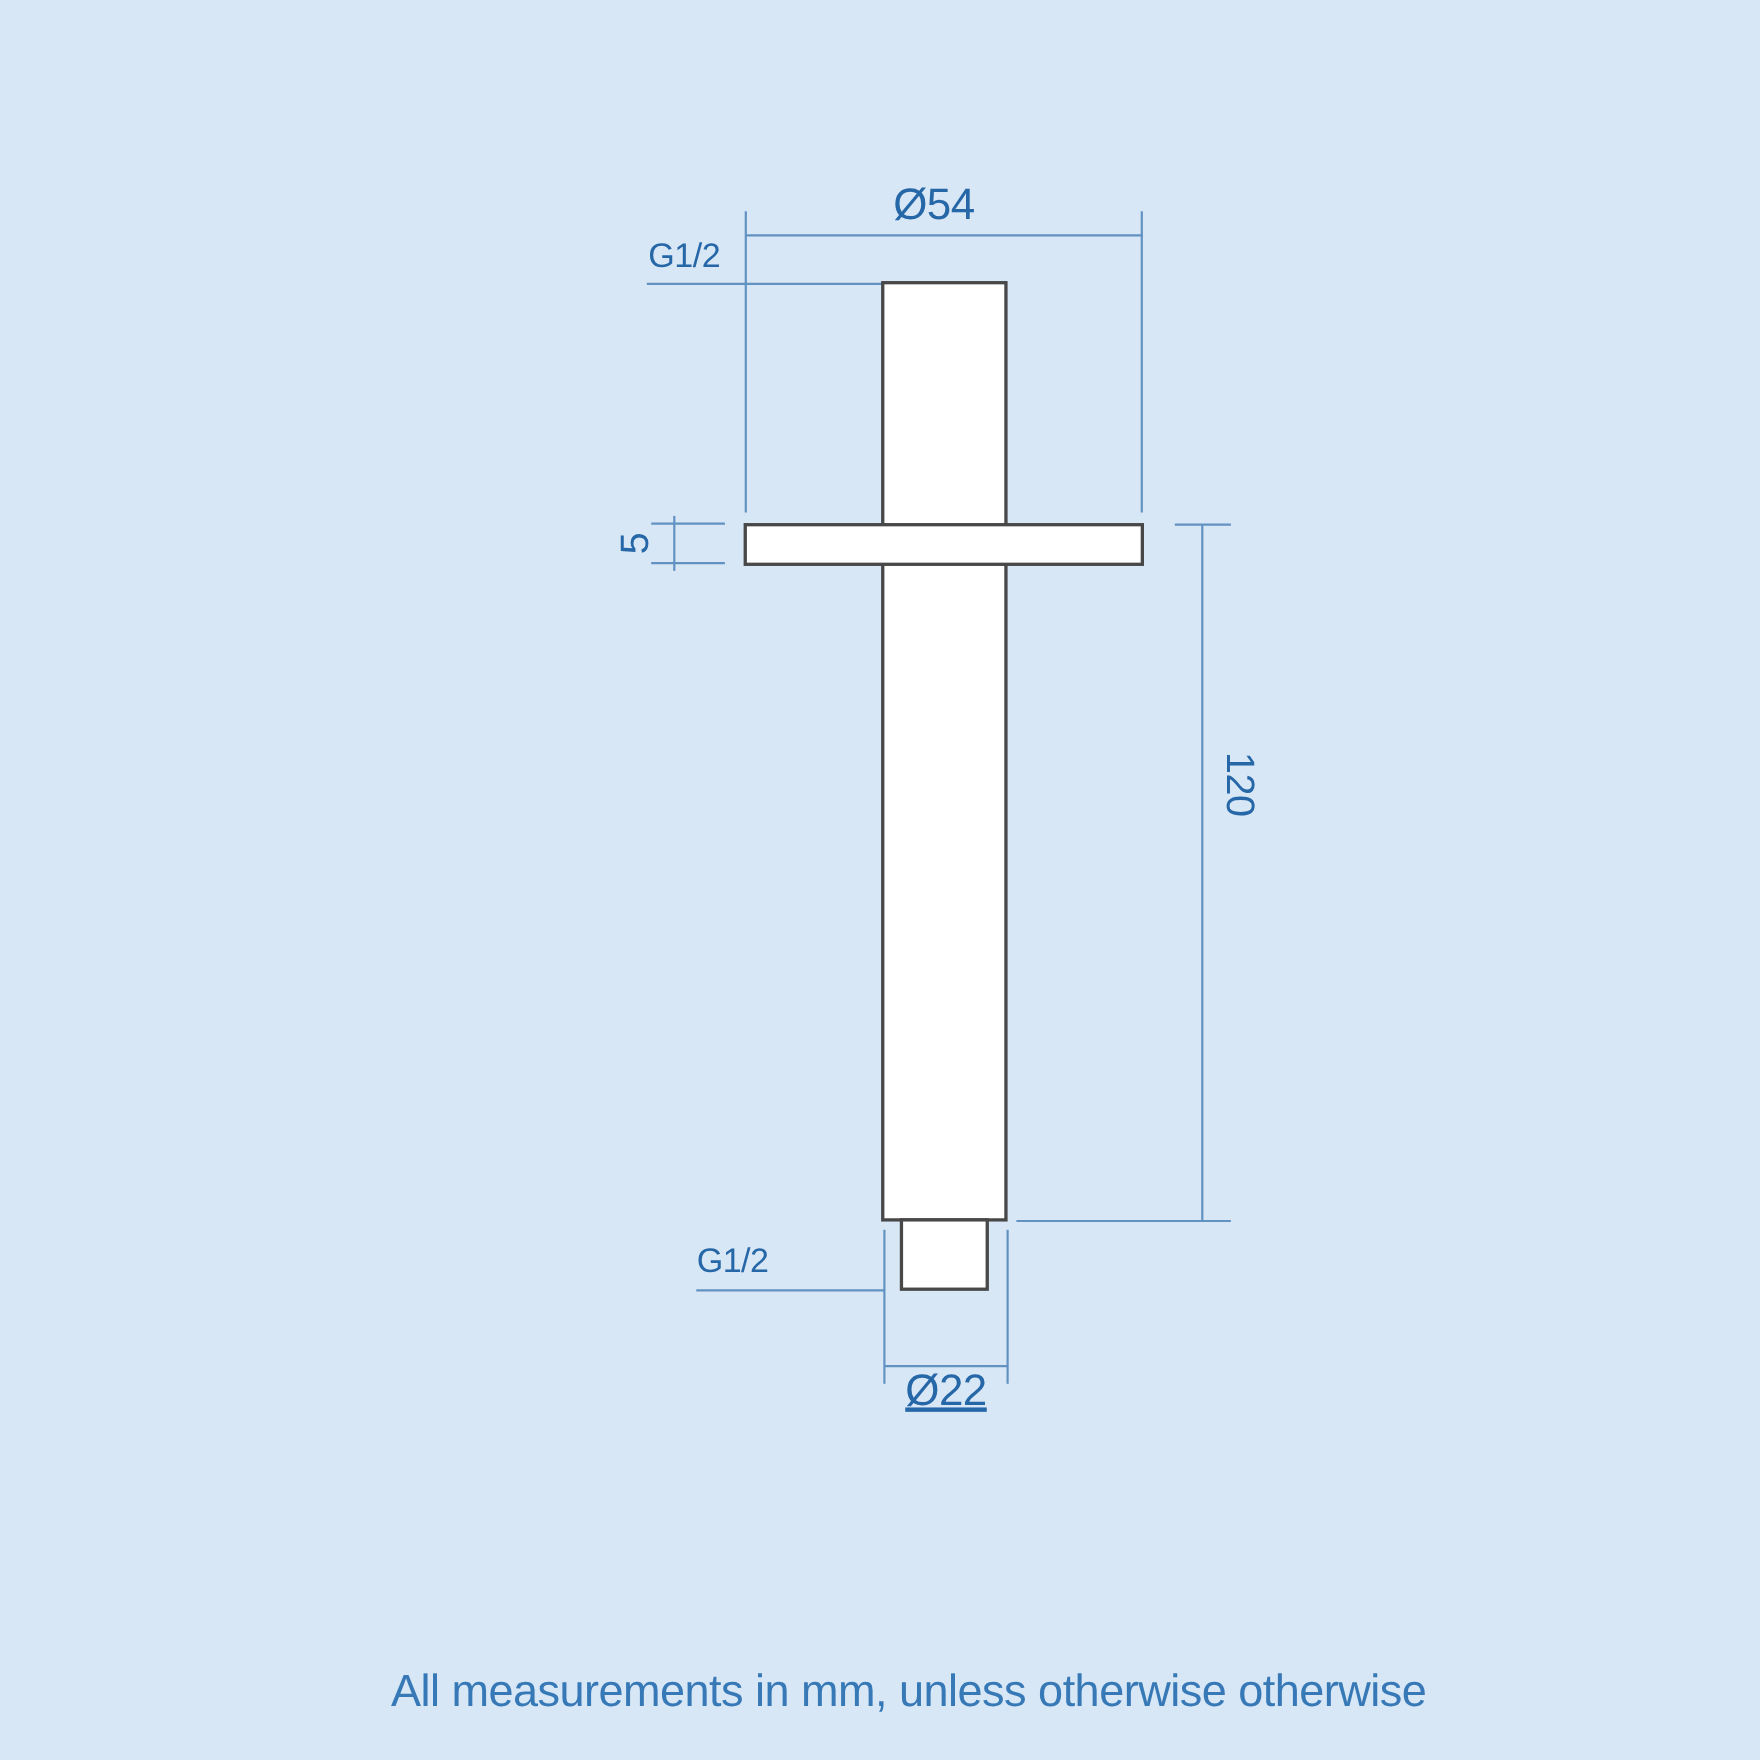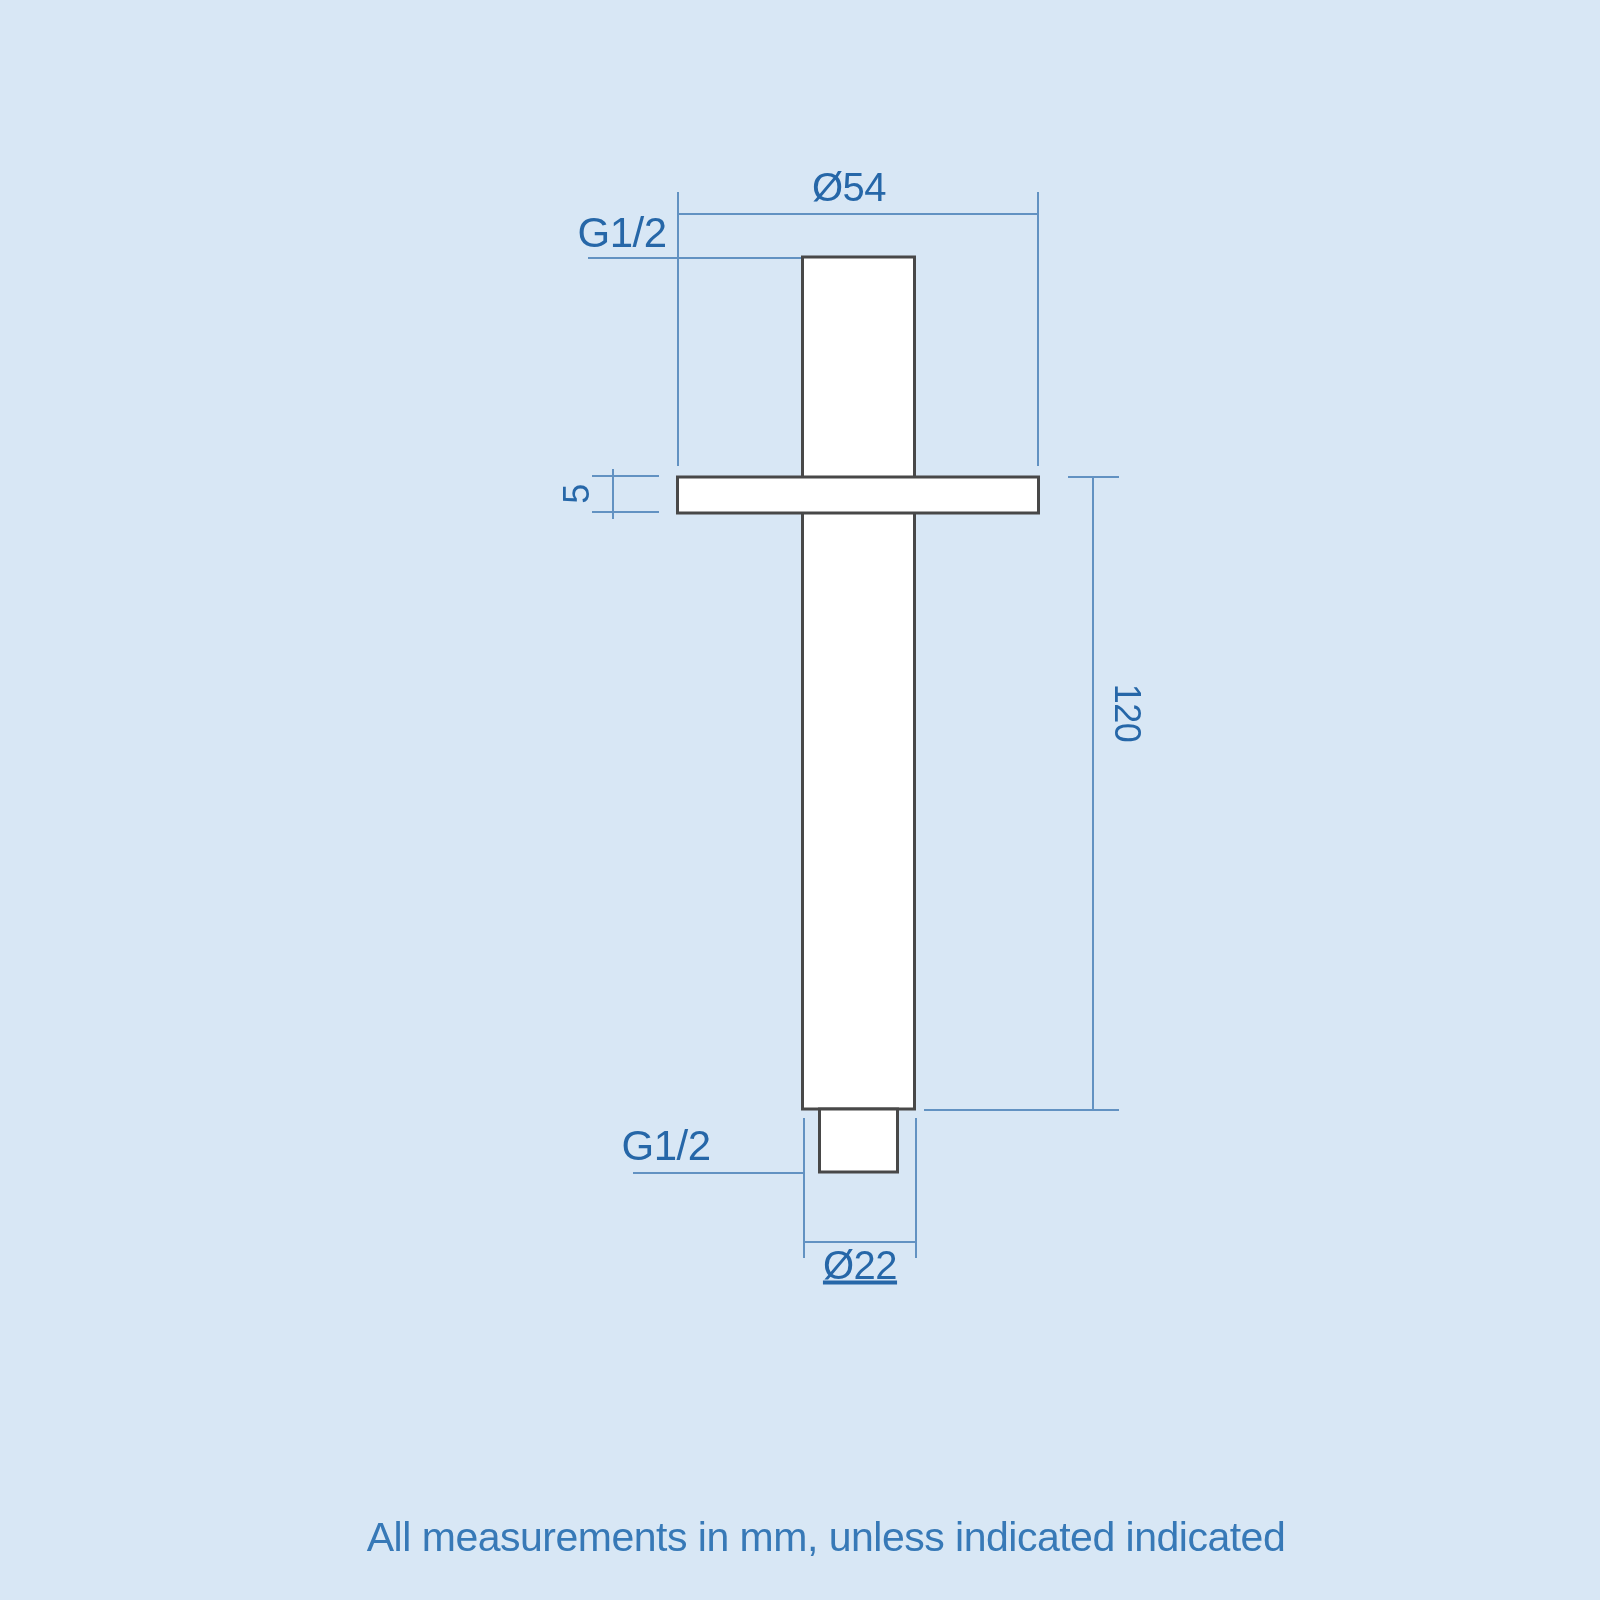--- a/index.html
+++ b/index.html
@@ -41,21 +41,21 @@
   .dim-label{
     position:absolute;
     color:var(--color-dimension-text);
     white-space:nowrap;
     letter-spacing:-0.5px;
     transform:translate(-50%,-50%);
   }
   .dim-label.rot-ccw{ transform:translate(-50%,-50%) rotate(-90deg); }
   .dim-label.rot-cw{ transform:translate(-50%,-50%) rotate(90deg); }
   .fs-40{font-size:40px;}
-  .fs-38{font-size:42px;}
+  .fs-38{font-size:31px;}
   .fs-36{font-size:36px;}
   .note{
     position:absolute;
     left:800px; top:1537px;
     transform:translate(-50%,-50%);
     color:var(--color-note-text);
     font-size:41px;
     letter-spacing:-0.5px;
     white-space:nowrap;
   }
@@ -102,15 +102,15 @@
   <div class="dim-label fs-38" style="left:596px; top:233px;">G1/2</div>
 
   <div class="dim-label fs-36 rot-ccw" style="left:551px; top:494px;">5</div>
 
   <div class="dim-label fs-36 rot-cw" style="left:1101px; top:713px;">120</div>
 
   <div class="dim-label fs-38" style="left:640px; top:1146px;">G1/2</div>
 
   <div class="dim-label fs-40" style="left:834px; top:1265px;text-decoration:underline;">Ø22</div>
 
-  <div class="note">All measurements in mm, unless indicated indicated</div>
+  <div class="note">All measurements in mm, unless otherwise otherwise</div>
 
 </div>
 
 </body></html>

